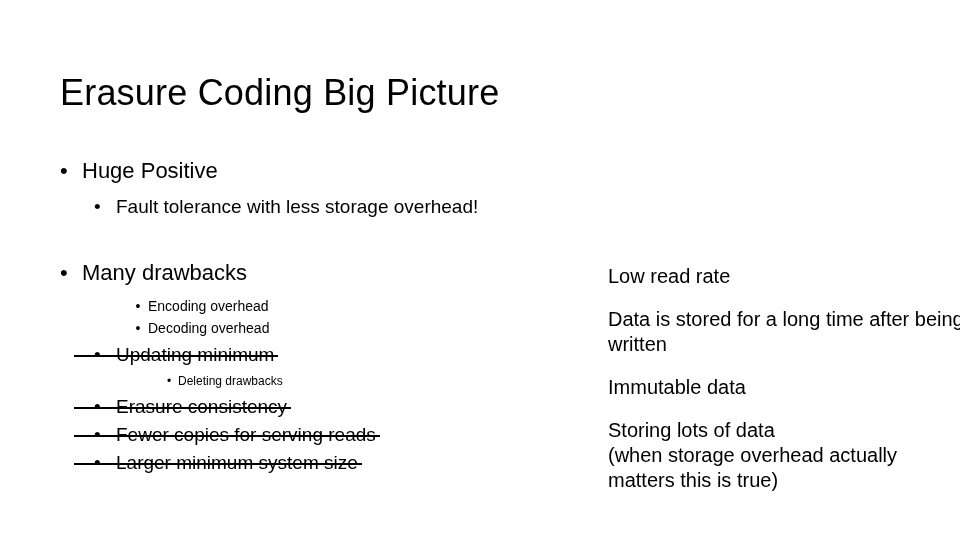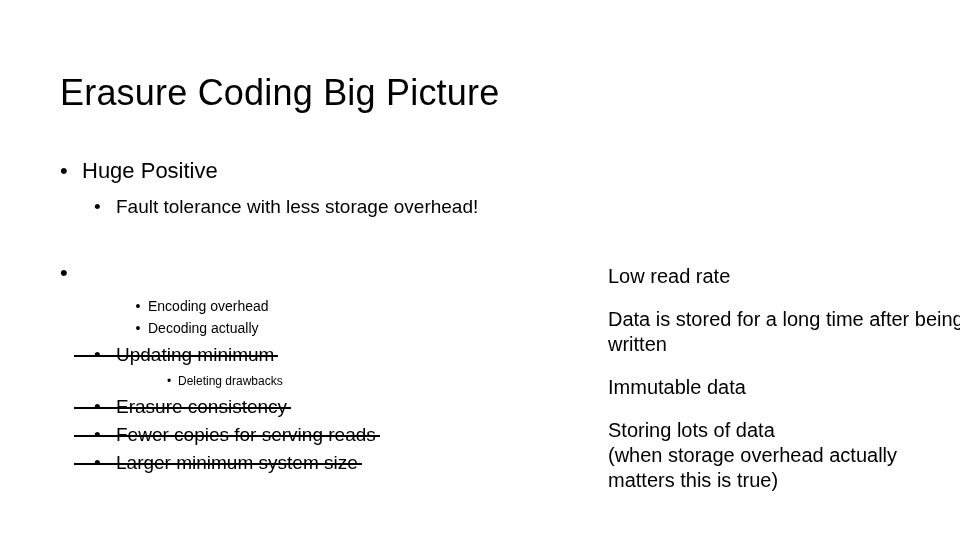--- a/index.html
+++ b/index.html
@@ -36,29 +36,30 @@
       <span class="bullet">•</span>
       <span>Huge Positive</span>
     </div>
     <div class="lvl2">
       <span class="bullet">•</span>
       <span>Fault tolerance with less storage overhead!</span>
     </div>
 
     <div class="lvl1 gap-big">
       <span class="bullet">•</span>
+      <span>Many drawbacks</span>
     </div>
 
     <div class="lvl3" style="margin-top:12px">
       <span class="bullet">•</span>
       <span>Encoding overhead</span>
     </div>
     <div class="lvl3">
       <span class="bullet">•</span>
-      <span>Decoding actually</span>
+      <span>Decoding overhead</span>
     </div>
 
     <div class="lvl2" style="margin-top:8px">
       <span class="bullet">•</span>
       <span class="strike-line">Updating minimum</span>
     </div>
 
     <div class="lvl4" style="margin-top:8px">
       <span class="bullet">•</span>
       <span>Deleting drawbacks</span>

